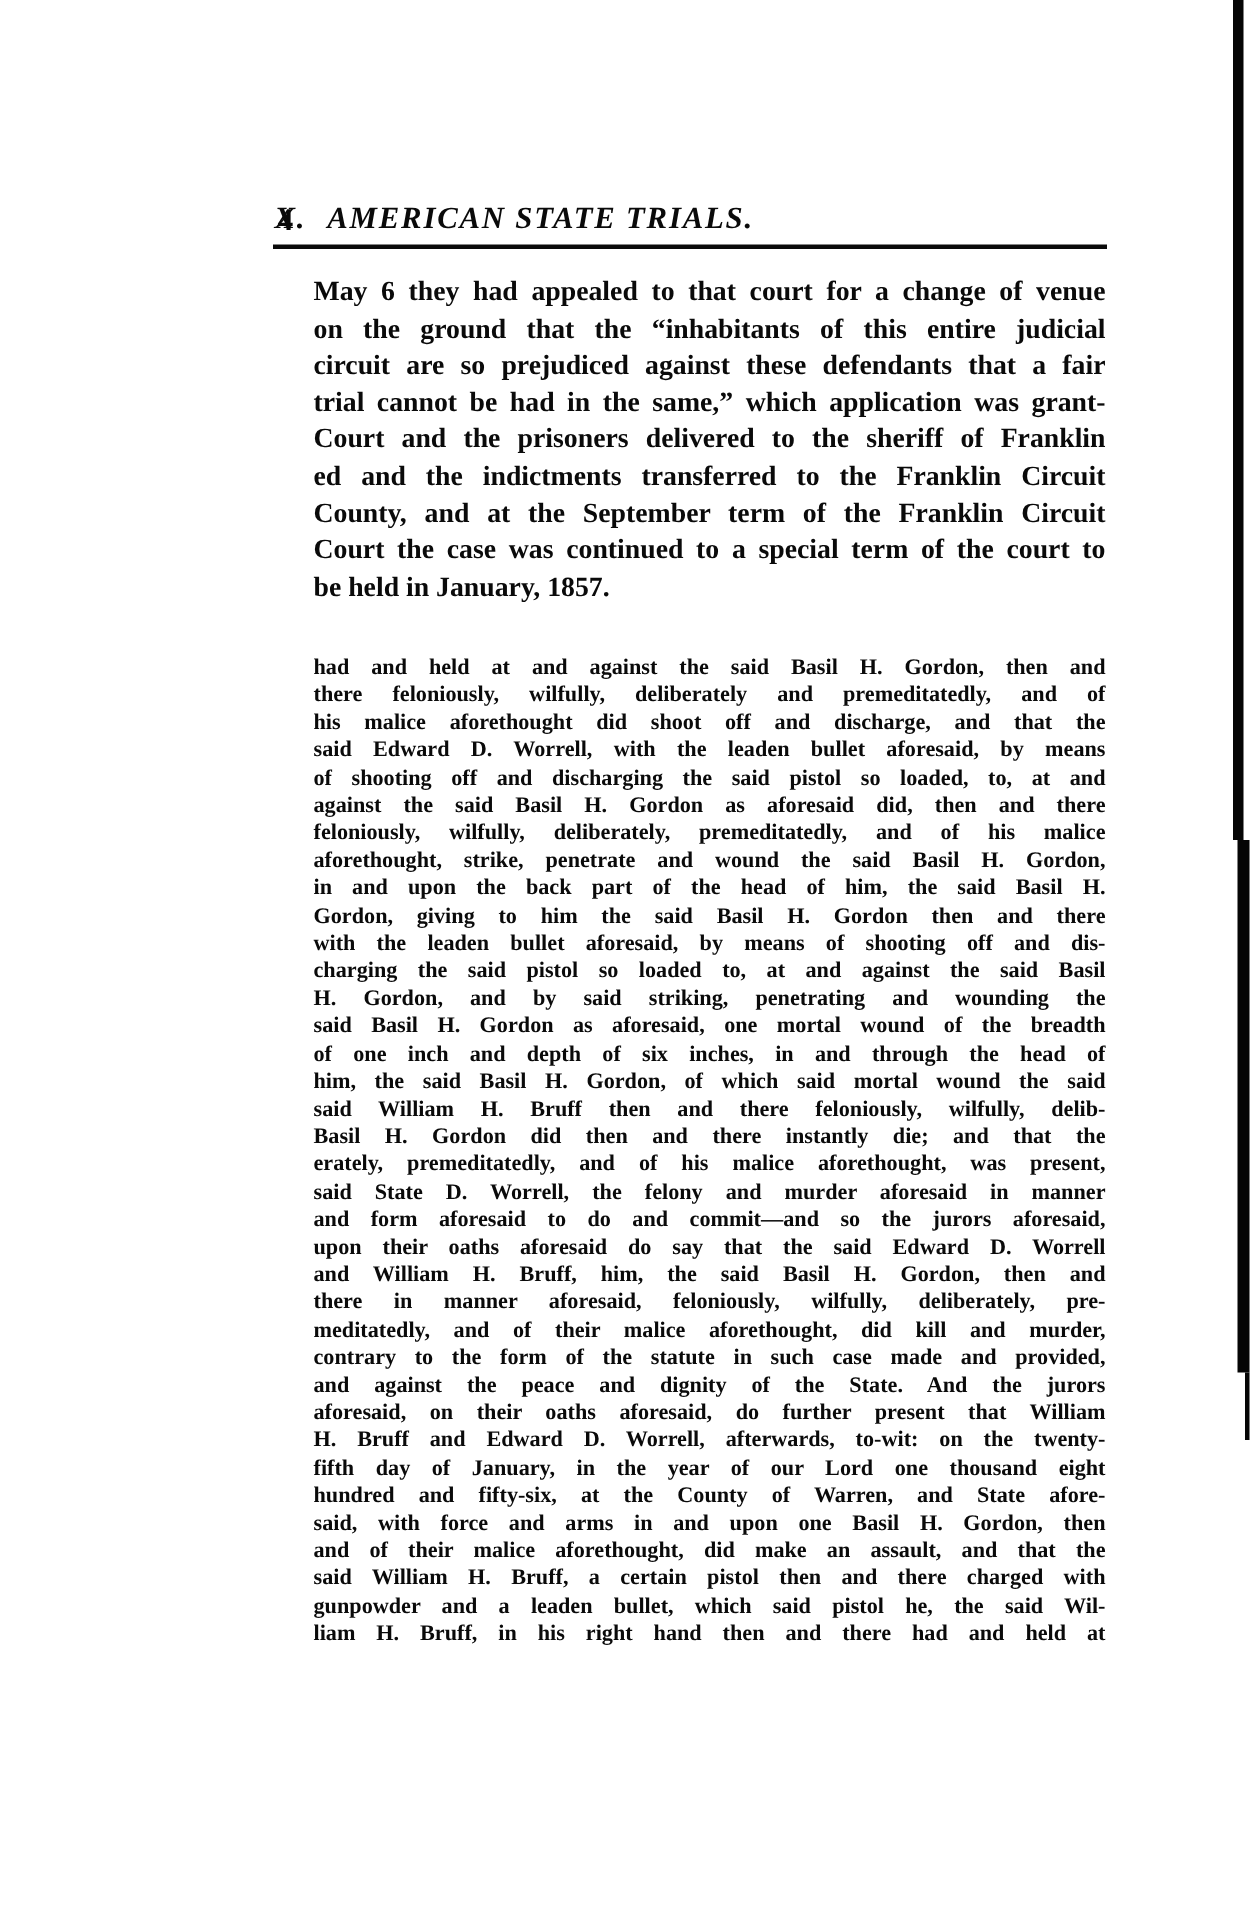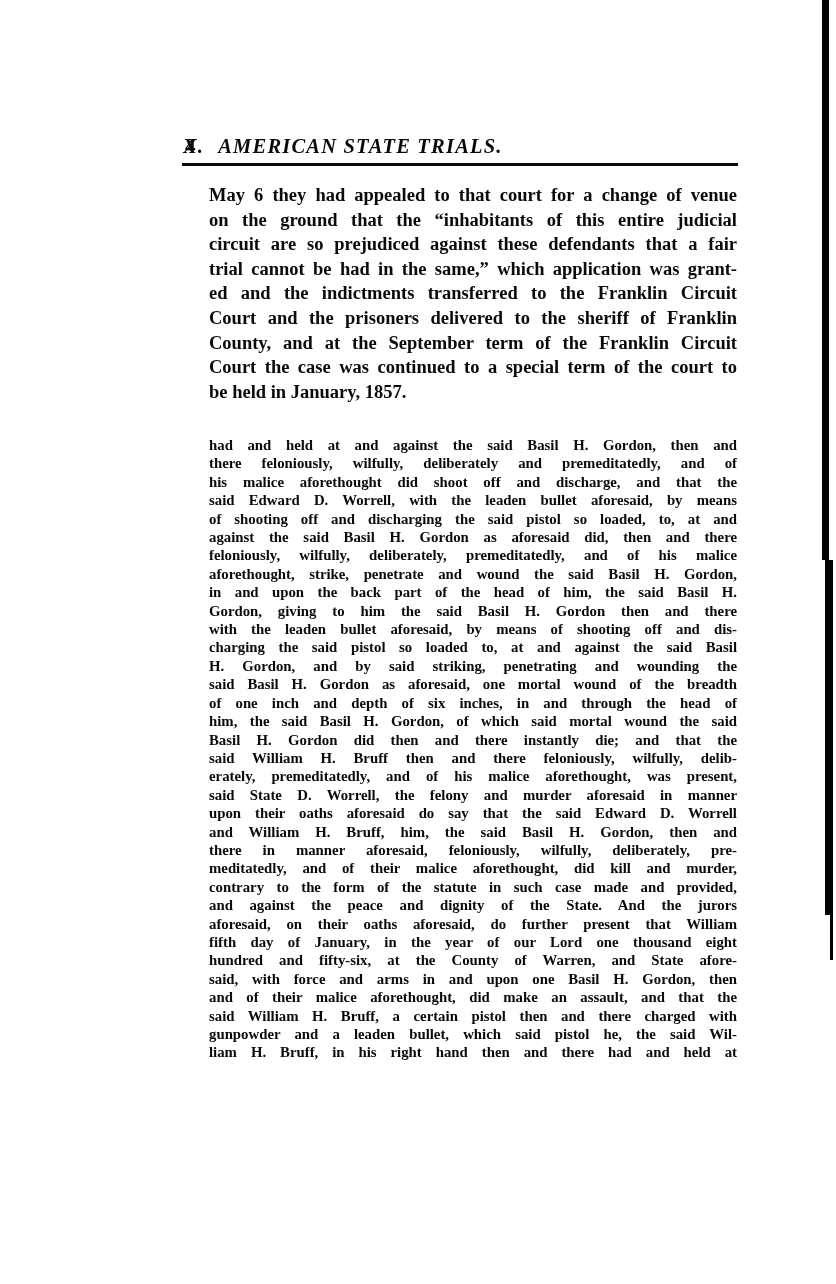--- a/index.html
+++ b/index.html
@@ -101,22 +101,22 @@
     </div>
   </div>
 
   <div class="header-rule"></div>
 
   <div class="body-paragraph para-main">
       <div class="line">May 6 they had appealed to that court for a change of venue</div>
       <div class="line">on the ground that the “inhabitants of this entire judicial</div>
       <div class="line">circuit are so prejudiced against these defendants that a fair</div>
       <div class="line">trial cannot be had in the same,” which application was grant-</div>
+      <div class="line">Court and the prisoners delivered to the sheriff of Franklin</div>
       <div class="line">ed and the indictments transferred to the Franklin Circuit</div>
-      <div class="line">Court and the prisoners delivered to the sheriff of Franklin</div>
       <div class="line">County, and at the September term of the Franklin Circuit</div>
       <div class="line">Court the case was continued to a special term of the court to</div>
       <div class="line last-left">be held in January, 1857.</div>
     </div>
 
   <div class="body-paragraph para-indictment">
       <div class="line">had and held at and against the said Basil H. Gordon, then and</div>
       <div class="line">there feloniously, wilfully, deliberately and premeditatedly, and of</div>
       <div class="line">his malice aforethought did shoot off and discharge, and that the</div>
       <div class="line">said Edward D. Worrell, with the leaden bullet aforesaid, by means</div>
@@ -125,31 +125,33 @@
       <div class="line">feloniously, wilfully, deliberately, premeditatedly, and of his malice</div>
       <div class="line">aforethought, strike, penetrate and wound the said Basil H. Gordon,</div>
       <div class="line">in and upon the back part of the head of him, the said Basil H.</div>
       <div class="line">Gordon, giving to him the said Basil H. Gordon then and there</div>
       <div class="line">with the leaden bullet aforesaid, by means of shooting off and dis-</div>
       <div class="line">charging the said pistol so loaded to, at and against the said Basil</div>
       <div class="line">H. Gordon, and by said striking, penetrating and wounding the</div>
       <div class="line">said Basil H. Gordon as aforesaid, one mortal wound of the breadth</div>
       <div class="line">of one inch and depth of six inches, in and through the head of</div>
       <div class="line">him, the said Basil H. Gordon, of which said mortal wound the said</div>
+      <div class="line">said William H. Bruff then and there feloniously, wilfully, delib-</div>
       <div class="line">Basil H. Gordon did then and there instantly die; and that the</div>
-      <div class="line">said William H. Bruff then and there feloniously, wilfully, delib-</div>
       <div class="line">erately, premeditatedly, and of his malice aforethought, was present,</div>
       <div class="line">said State D. Worrell, the felony and murder aforesaid in manner</div>
+      <div class="line">and form aforesaid to do and commit—and so the jurors aforesaid,</div>
       <div class="line">upon their oaths aforesaid do say that the said Edward D. Worrell</div>
       <div class="line">and William H. Bruff, him, the said Basil H. Gordon, then and</div>
       <div class="line">there in manner aforesaid, feloniously, wilfully, deliberately, pre-</div>
       <div class="line">meditatedly, and of their malice aforethought, did kill and murder,</div>
       <div class="line">contrary to the form of the statute in such case made and provided,</div>
       <div class="line">and against the peace and dignity of the State.  And the jurors</div>
       <div class="line">aforesaid, on their oaths aforesaid, do further present that William</div>
+      <div class="line">H. Bruff and Edward D. Worrell, afterwards, to-wit: on the twenty-</div>
       <div class="line">fifth day of January, in the year of our Lord one thousand eight</div>
       <div class="line">hundred and fifty-six, at the County of Warren, and State afore-</div>
       <div class="line">said, with force and arms in and upon one Basil H. Gordon, then</div>
       <div class="line">and of their malice aforethought, did make an assault, and that the</div>
       <div class="line">said William H. Bruff, a certain pistol then and there charged with</div>
       <div class="line">gunpowder and a leaden bullet, which said pistol he, the said Wil-</div>
       <div class="line">liam H. Bruff, in his right hand then and there had and held at</div>
     </div>
 
   <div class="scan-bar-seg scan-bar-1"></div>

